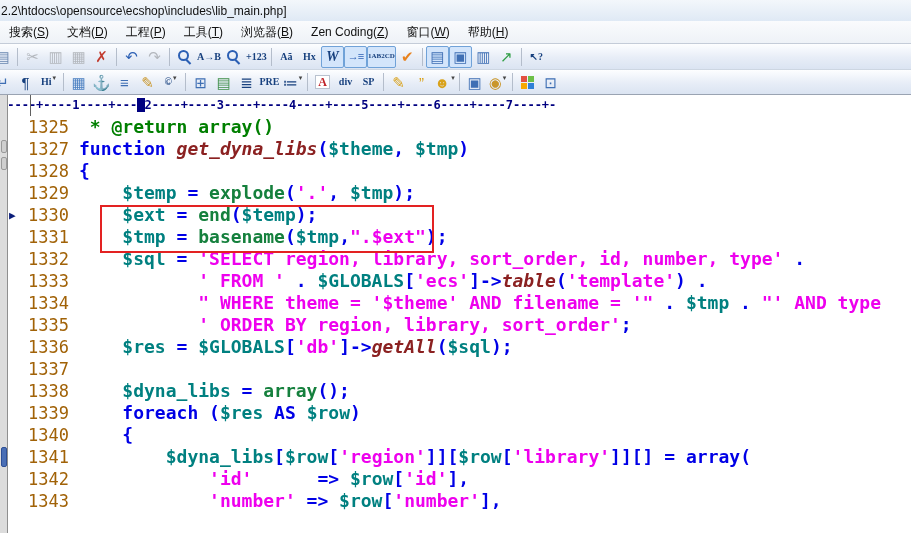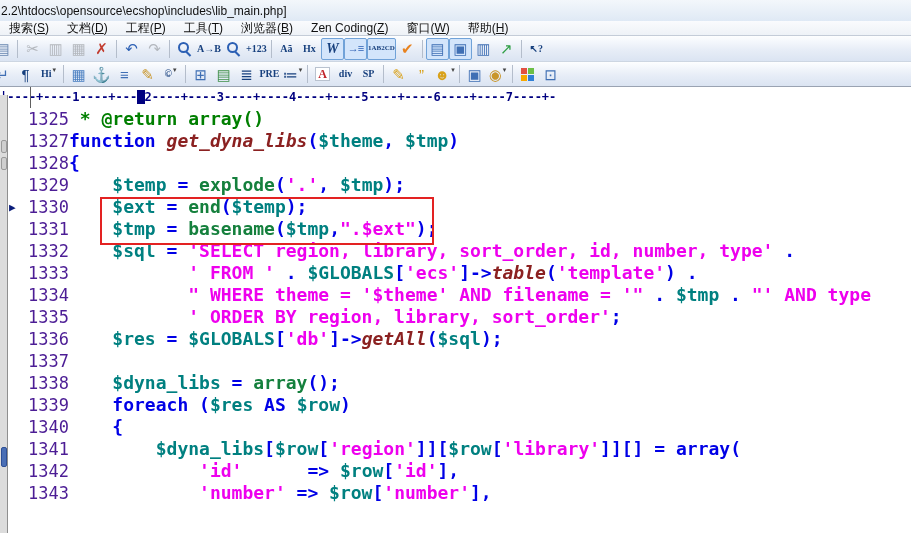--- a/index.html
+++ b/index.html
@@ -5,21 +5,21 @@
   html,body{margin:0;padding:0;background:#fff;}
   *{box-sizing:border-box;}
   .win{width:911px;height:533px;position:relative;overflow:hidden;background:#fff;
        font-family:"Liberation Sans",sans-serif;}
 
   
   .titlebar{height:21px;background:linear-gradient(#f3f7fb,#dfe9f5);display:flex;align-items:center;
             font-size:12px;color:#101010;padding-left:1px;white-space:nowrap;}
 
   
-  .menubar{height:15px;display:flex;align-items:center;background:linear-gradient(#fafbfd,#eef2f7);
+  .menubar{height:23px;display:flex;align-items:center;background:linear-gradient(#fafbfd,#eef2f7);
            border-bottom:1px solid #c4ccd8;font-size:12px;color:#111;}
   .menu-item{padding:0 9px;height:100%;display:flex;align-items:center;cursor:default;}
   .menu-item .key{text-decoration:underline;}
 
   
   .toolbar{display:flex;align-items:center;padding-left:1px;
            background:linear-gradient(#fdfeff,#e7edf7 55%,#dbe4f2);}
   .tb1{height:26px;border-bottom:1px solid #cdd6e2;}
   .tb2{height:25px;border-bottom:1px solid #9aa3b2;}
   .tbtn{height:22px;min-width:23px;display:flex;align-items:center;justify-content:center;
@@ -49,22 +49,22 @@
   .ruler{height:21px;position:relative;background:#fff;white-space:pre;
          font-family:"DejaVu Sans Mono",monospace;font-weight:bold;font-size:12px;line-height:21px;
          color:#000080;overflow:hidden;}
   .ruler::after{content:"";position:absolute;left:30px;top:0;bottom:0;width:1px;background:#606060;}
   .rblock{background:#000080;color:#000080;}
 
   
   .editor{position:relative;height:417px;background:#fff;overflow:hidden;
           font-family:"DejaVu Sans Mono",monospace;font-size:18px;font-weight:bold;}
   .row{height:22px;line-height:22px;display:flex;white-space:pre;position:relative;}
-  .ln{width:60px;margin-left:9px;text-align:right;color:#4c1d95;font-weight:normal;font-size:17px;flex:0 0 auto;}
-  .code{}
+  .ln{width:60px;margin-left:9px;text-align:right;color:#a16207;font-weight:normal;font-size:17px;flex:0 0 auto;}
+  .code{margin-left:10px;}
   .mk{position:absolute;left:9px;top:1px;color:#0a1d7a;font-size:11px;font-weight:normal;}
   .tk-cm{color:#007f00;}
   .tk-kw{color:#0000e6;}
   .tk-var{color:#008080;}
   .tk-str{color:#ee00ee;}
   .tk-fn{color:#15803d;}
   .tk-ufn{color:#8b2121;font-style:italic;}
   .tk-pl{color:#000;}
   .redbox{position:absolute;left:100px;top:89px;width:334px;height:48px;border:2px solid #e32222;
           pointer-events:none;z-index:6;}

